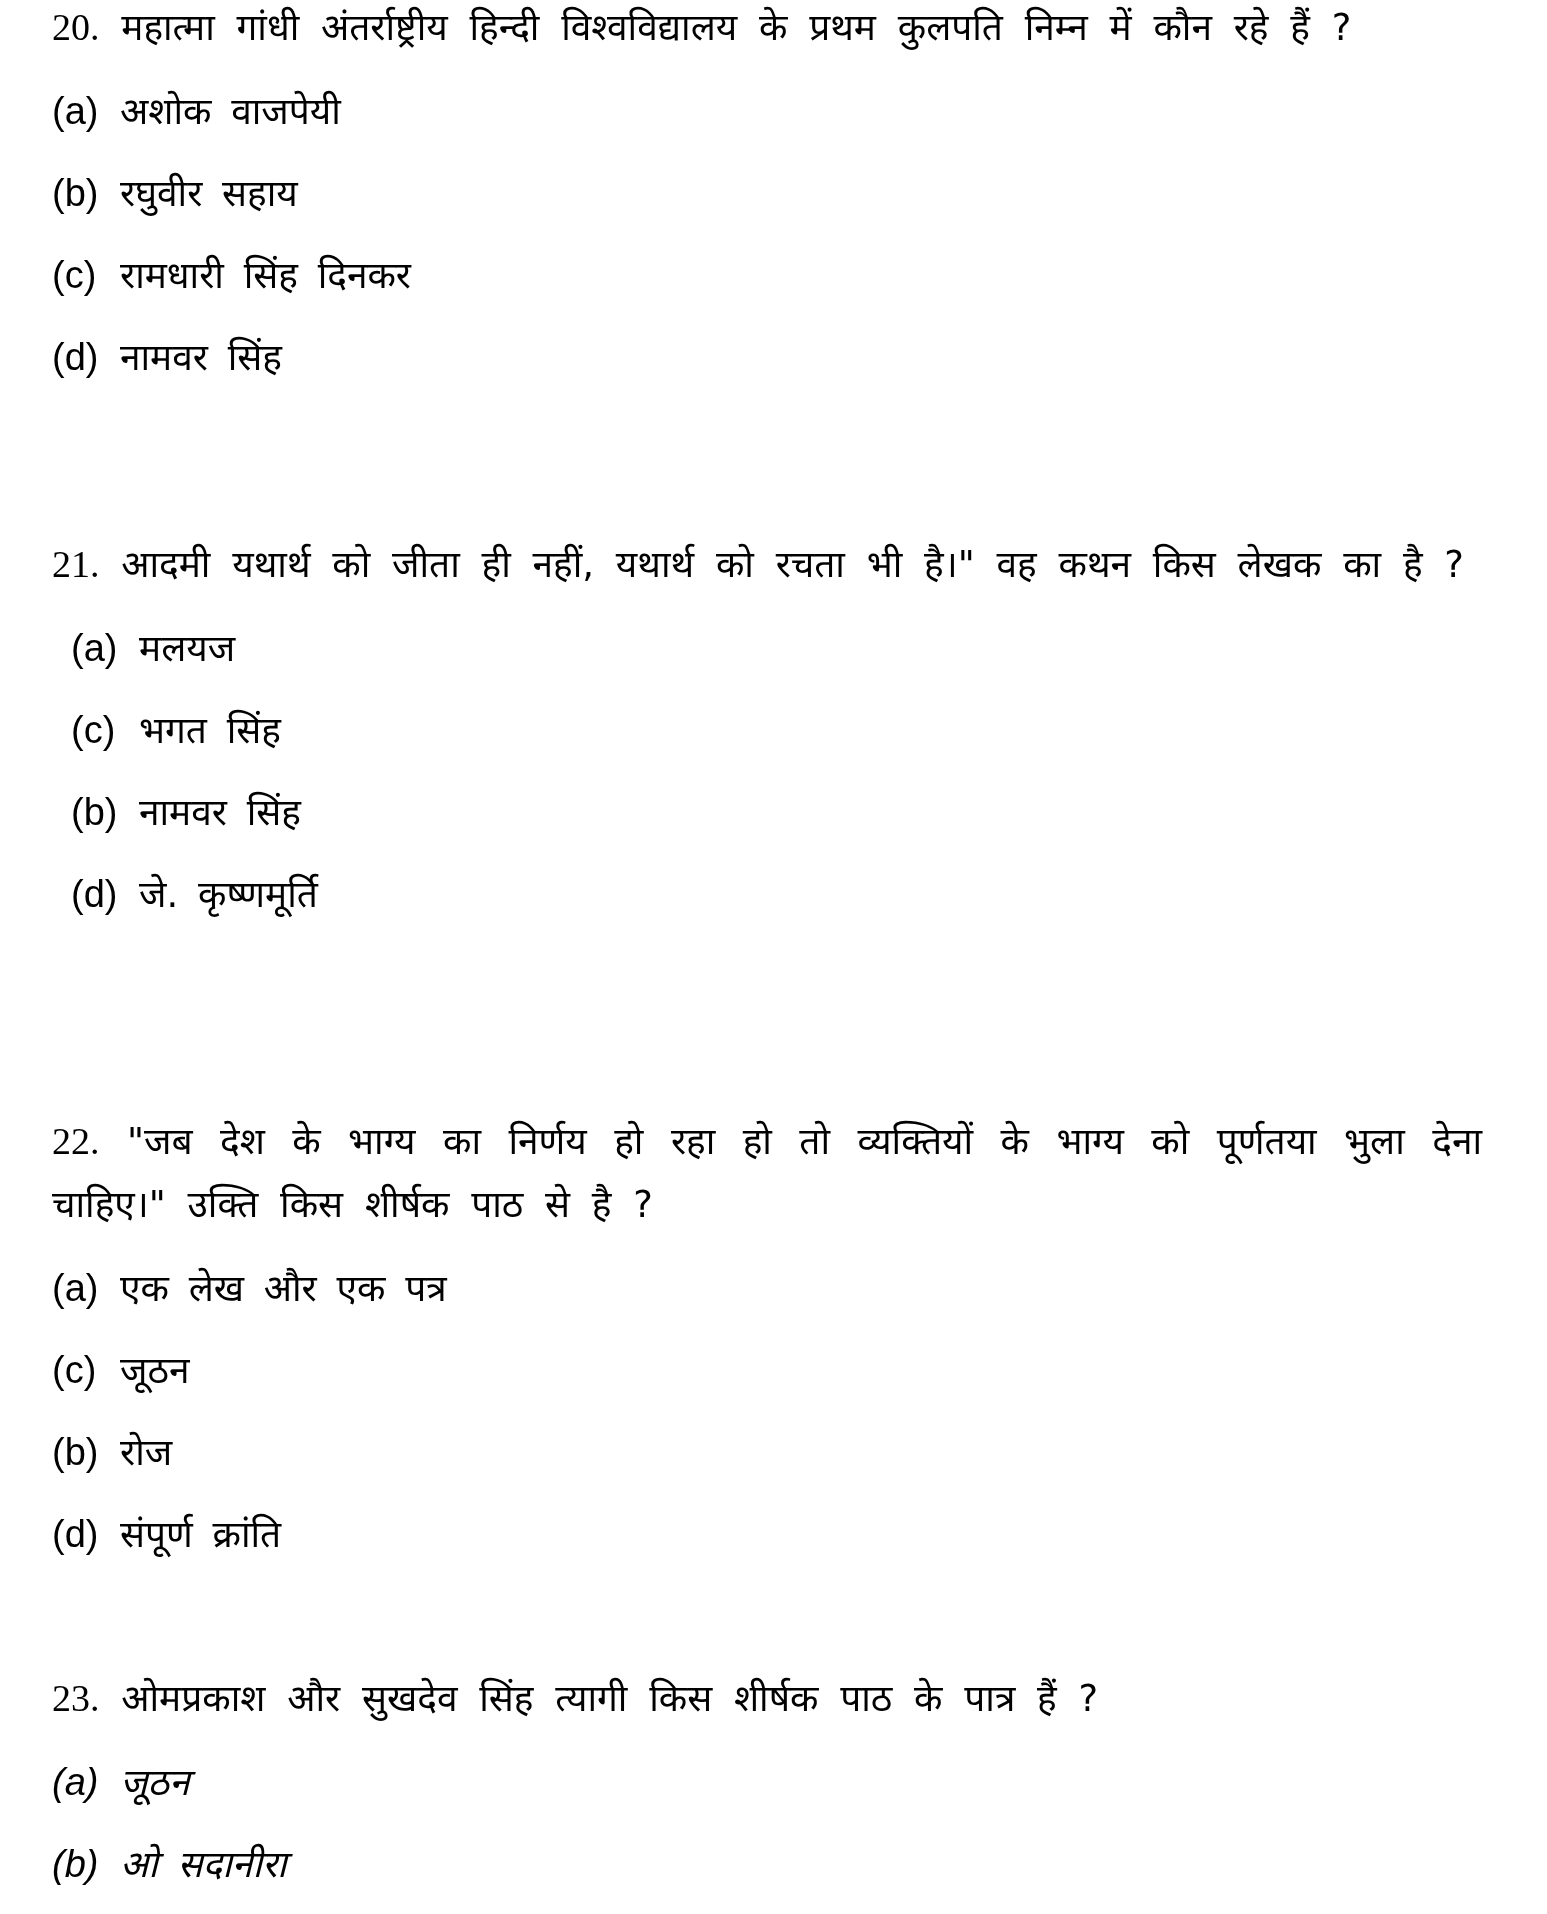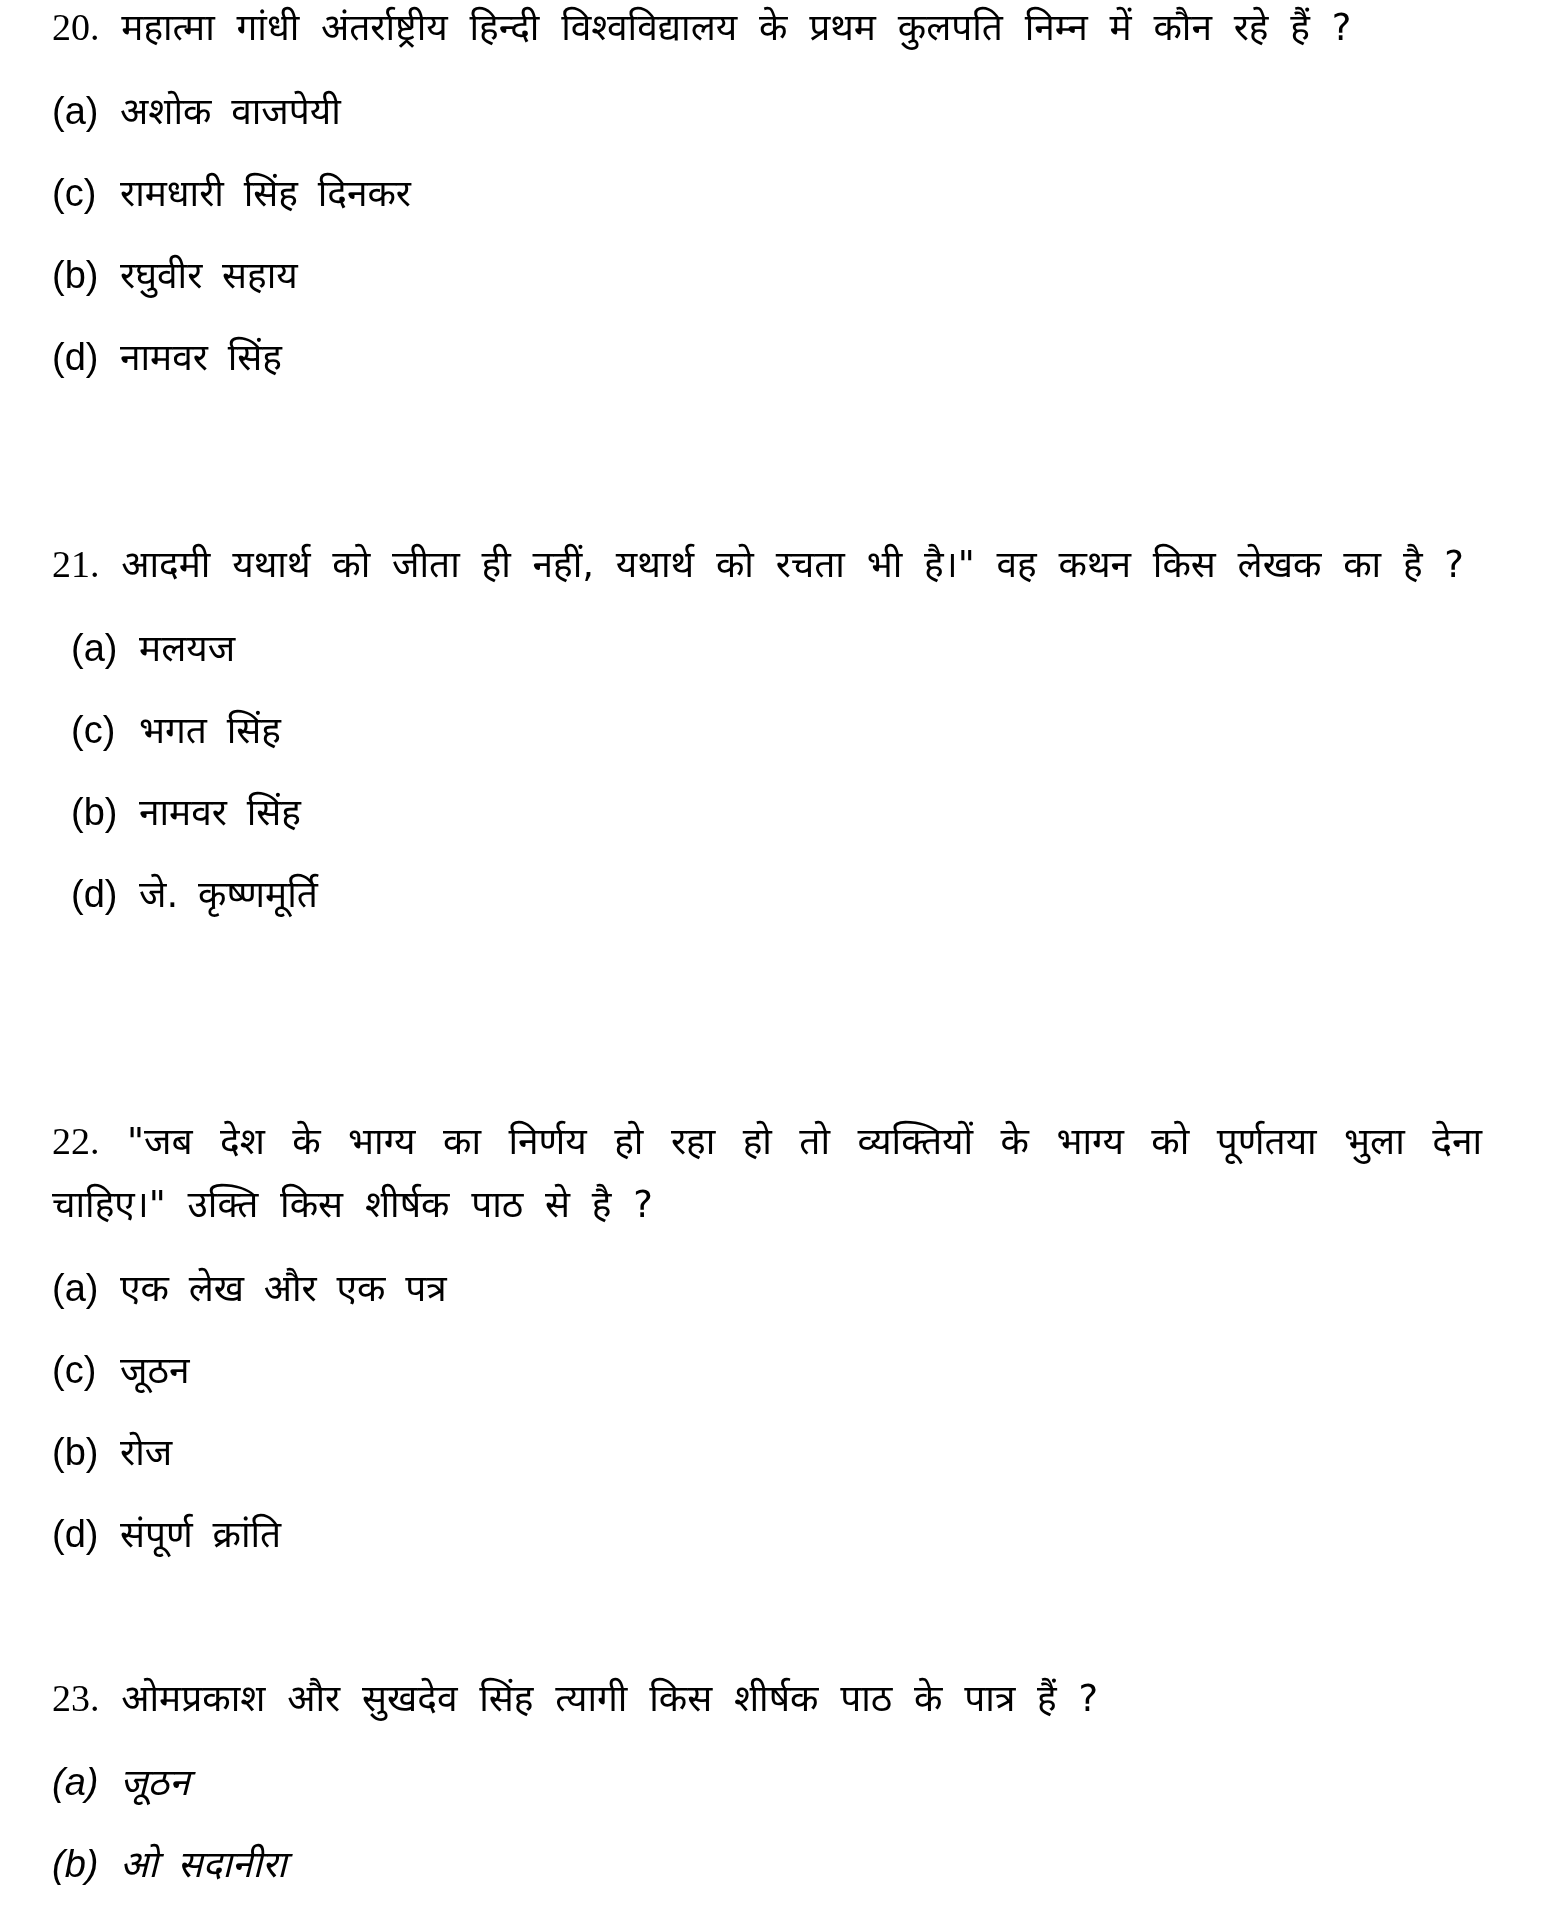--- a/index.html
+++ b/index.html
@@ -70,22 +70,22 @@
   </style>
 </head>
 <body>
 
 <main class="page">
 
   <section class="question" id="q20">
     <p class="q-text"><span class="q-num">20.</span> <span>महात्मा गांधी अंतर्राष्ट्रीय हिन्दी विश्वविद्यालय के प्रथम कुलपति निम्न में कौन रहे हैं ?</span></p>
     <ul class="options">
       <li class="option"><span class="opt-label">(a)</span><span class="opt-text">अशोक वाजपेयी</span></li>
+      <li class="option"><span class="opt-label">(b)</span><span class="opt-text">रघुवीर सहाय</span></li>
       <li class="option"><span class="opt-label">(c)</span><span class="opt-text">रामधारी सिंह दिनकर</span></li>
-      <li class="option"><span class="opt-label">(b)</span><span class="opt-text">रघुवीर सहाय</span></li>
       <li class="option"><span class="opt-label">(d)</span><span class="opt-text">नामवर सिंह</span></li>
     </ul>
   </section>
 
   <section class="question" id="q21">
     <p class="q-text"><span class="q-num">21.</span> <span>आदमी यथार्थ को जीता ही नहीं, यथार्थ को रचता भी है।" वह कथन किस लेखक का है ?</span></p>
     <ul class="options">
       <li class="option"><span class="opt-label">(a)</span><span class="opt-text">मलयज</span></li>
       <li class="option"><span class="opt-label">(c)</span><span class="opt-text">भगत सिंह</span></li>
       <li class="option"><span class="opt-label">(b)</span><span class="opt-text">नामवर सिंह</span></li>

